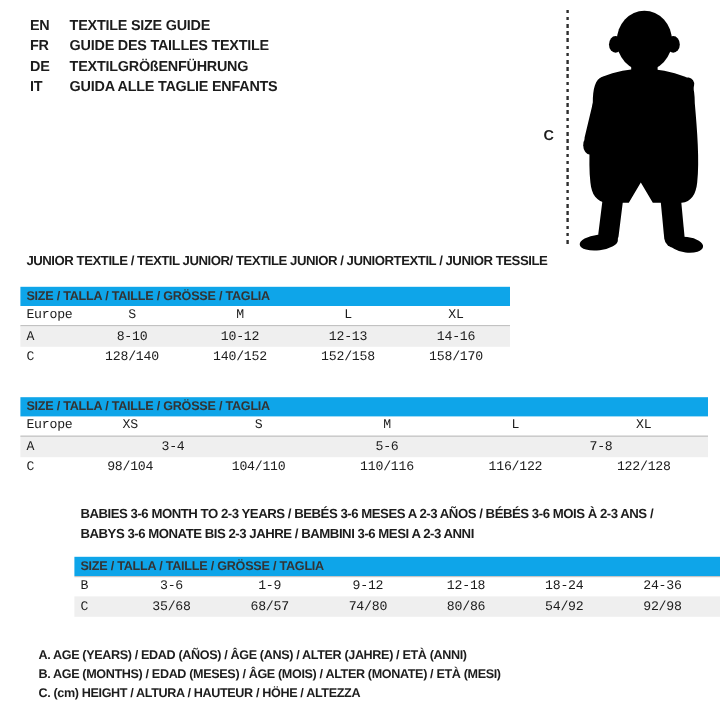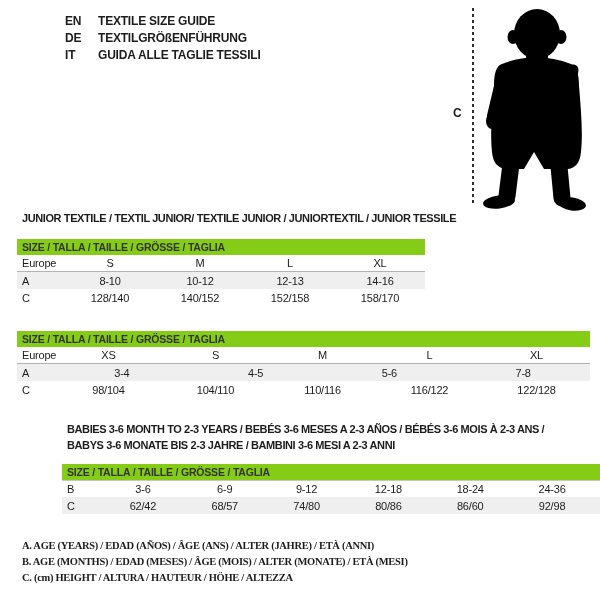--- a/index.html
+++ b/index.html
@@ -4,21 +4,21 @@
 <style>
   * { margin:0; padding:0; box-sizing:border-box; }
   html,body { background:#fff; }
   #canvas {
     position:relative; width:600px; height:600px; background:#ffffff;
     font-family:"Liberation Sans", sans-serif; color:#1c1c1c;
     overflow:hidden; letter-spacing:-0.2px;
   }
 
   
-  .languages { position:absolute; left:25px; top:13px;margin-left:40px; }
+  .languages { position:absolute; left:25px; top:13px; }
   .lang-row { display:flex; height:17px; line-height:17px;
               font-weight:bold; font-size:12px; white-space:nowrap; }
   .lang-code { width:33px; flex:0 0 33px; }
 
   
   .height-line {
     position:absolute; left:472px; top:8px; width:2px; height:197px;
     background:repeating-linear-gradient(to bottom, #2e2e2e 0 3px, transparent 3px 6px);
   }
   .height-label {
@@ -32,56 +32,60 @@
   #section1 { top:212px; width:408px; }
   #section2 { top:317px; width:573px; }
   #section3 { top:421px; width:573px;margin-left:45px; }
   .sec-title {
     font-weight:bold; font-size:11px; line-height:13px;
     padding-left:5px; white-space:nowrap; letter-spacing:-0.4px;
   }
   #section3 .sec-title { line-height:16px; }
   .subscript { font-size:7.5px; }
   .size-bar {
-    height:16px; line-height:16px; background:#84cc16; color:#333333;
+    height:16px; line-height:16px; background:#0ea5e9; color:#333333;
     font-size:10.5px; font-weight:600; padding-left:5px; white-space:nowrap;
   }
   #section1 .size-bar, #section2 .size-bar { margin-top:14px; }
   #section3 .size-bar { margin-top:11px; }
   .trow { display:flex; height:17px; line-height:16px; font-size:11px;
-          align-items:center; white-space:nowrap; }
+          align-items:center; white-space:nowrap;font-family:Liberation Mono, monospace; }
   .trow.shaded { background:#efefef; }
   .trow.underline { border-bottom:1px solid #b3b3b3; }
   .trow.topline { border-top:1px solid #c6c6c6; }
   .tlabel { flex:0 0 auto; padding-left:5px; overflow:visible; }
   .tcell { flex:1 1 0; text-align:center; }
   .tspacer { flex:0 0 auto; }
 
   
-  .notes { position:absolute; left:22px; top:538px;font-family:Liberation Serif, serif; }
+  .notes { position:absolute; left:32px; top:538px; }
   .note-line { height:16px; line-height:16px; font-weight:bold;
                font-size:10.5px; white-space:nowrap; letter-spacing:-0.3px; }
 </style>
 </head>
 <body>
 
 <div id="canvas">
 
   <div class="languages">
     <div class="lang-row">
       <span class="lang-code">EN</span>
       <span class="lang-title">TEXTILE SIZE GUIDE</span>
     </div>
     <div class="lang-row">
+      <span class="lang-code">FR</span>
+      <span class="lang-title">GUIDE DES TAILLES TEXTILE</span>
+    </div>
+    <div class="lang-row">
       <span class="lang-code">DE</span>
       <span class="lang-title">TEXTILGRÖßENFÜHRUNG</span>
     </div>
     <div class="lang-row">
       <span class="lang-code">IT</span>
-      <span class="lang-title">GUIDA ALLE TAGLIE TESSILI</span>
+      <span class="lang-title">GUIDA ALLE TAGLIE ENFANTS</span>
     </div>
   </div>
 
   <div class="height-line"></div>
   <div class="height-label">C</div>
 
   <svg class="baby-svg" width="120" height="208" viewBox="0 0 120 208" aria-hidden="true">
     <g fill="#000" stroke="none">
       <ellipse cx="61" cy="30" rx="23" ry="25"></ellipse>
       <ellipse cx="37" cy="33" rx="5.5" ry="7"></ellipse>
@@ -140,21 +144,20 @@
           <div class="tlabel" style="width: 38px;">Europe</div>
           <div class="tcell">XS</div>
           <div class="tcell">S</div>
           <div class="tcell">M</div>
           <div class="tcell">L</div>
           <div class="tcell">XL</div>
         </div>
         <div class="trow shaded">
           <div class="tlabel" style="width: 38px;">A</div>
           <div class="tcell">3-4</div>
-          <div class="tcell">4-5</div>
           <div class="tcell">5-6</div>
           <div class="tcell">7-8</div>
         </div>
         <div class="trow">
           <div class="tlabel" style="width: 38px;">C</div>
           <div class="tcell">98/104</div>
           <div class="tcell">104/110</div>
           <div class="tcell">110/116</div>
           <div class="tcell">116/122</div>
           <div class="tcell">122/128</div>
@@ -163,34 +166,34 @@
   </div>
 
   <div class="section" id="section3">
     <div class="sec-title">BABIES 3-6 MONTH TO 2-3 YEARS / BEBÉS 3-6 MESES A 2-3 AÑOS / BÉBÉS 3-6 MOIS À 2-3 ANS /</div>
     <div class="sec-title">BABYS 3-6 MONATE BIS 2-3 JAHRE / BAMBINI 3-6 MESI A 2-3 ANNI</div>
     <div class="size-bar">SIZE / TALLA / TAILLE / GRÖSSE / TAGLIA</div>
     <div>
         <div class="trow topline">
           <div class="tlabel" style="width: 40px;">B</div>
           <div class="tcell">3-6</div>
-          <div class="tcell">6-9</div>
+          <div class="tcell">1-9</div>
           <div class="tcell">9-12</div>
           <div class="tcell">12-18</div>
           <div class="tcell">18-24</div>
           <div class="tcell">24-36</div>
           <div class="tspacer" style="width: 42px;"></div>
         </div>
         <div class="trow shaded">
           <div class="tlabel" style="width: 40px;">C</div>
-          <div class="tcell">62/42</div>
+          <div class="tcell">35/68</div>
           <div class="tcell">68/57</div>
           <div class="tcell">74/80</div>
           <div class="tcell">80/86</div>
-          <div class="tcell">86/60</div>
+          <div class="tcell">54/92</div>
           <div class="tcell">92/98</div>
           <div class="tspacer" style="width: 42px;"></div>
         </div>
       </div>
   </div>
 
   <div class="notes">
     <div class="note-line">A. AGE (YEARS) / EDAD (AÑOS) / ÂGE (ANS) / ALTER (JAHRE) / ETÀ (ANNI)</div>
     <div class="note-line">B. AGE (MONTHS) / EDAD (MESES) / ÂGE (MOIS) / ALTER (MONATE) / ETÀ (MESI)</div>
     <div class="note-line">C. (cm) HEIGHT / ALTURA / HAUTEUR / HÖHE / ALTEZZA</div>

